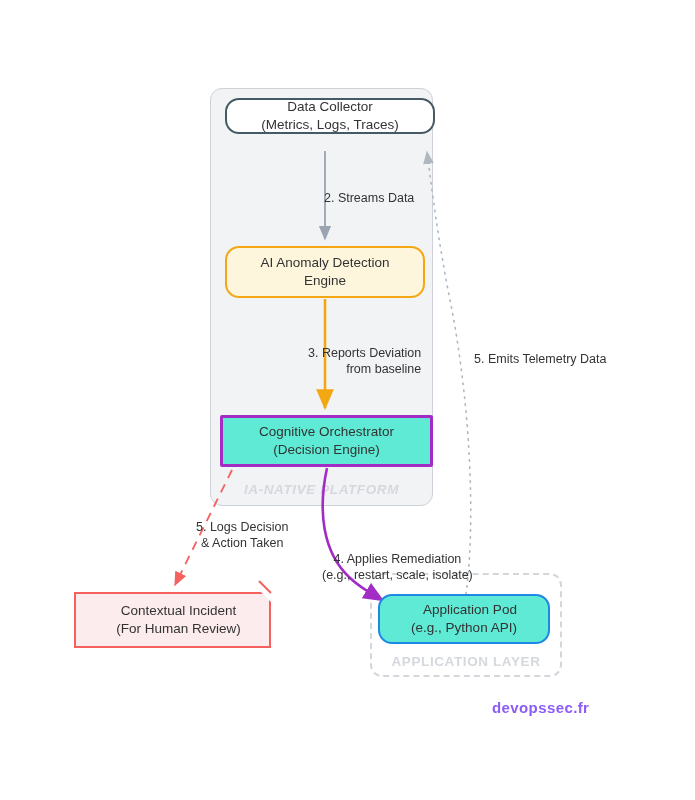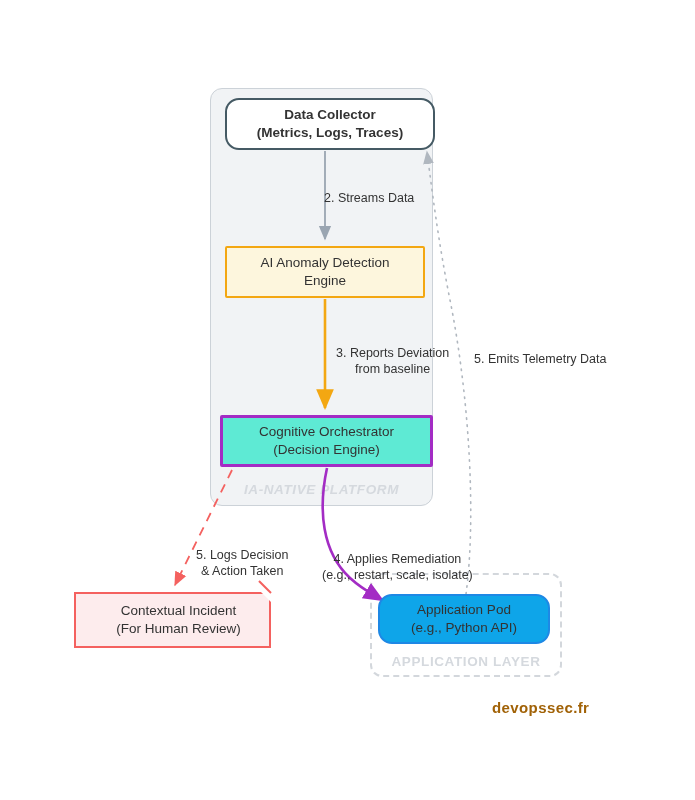--- a/index.html
+++ b/index.html
@@ -78,52 +78,52 @@
     font-size: 13.5px;
     line-height: 1.33;
     color: #333333;
   }
   .node .node-text { display: block; white-space: pre-line; }
 
   #node-data-collector {
     left: 225px;
     top: 98px;
     width: 210px;
-    height: 52px;
+    height: 36px;
     background: #ffffff;
     border: 2px solid #455a64;
     border-radius: 14px;
-    font-weight: bold;
   }
   #node-ai-engine {
     left: 225px;
     top: 246px;
     width: 200px;
     height: 52px;
     background: #fdf6dd;
     border: 2.5px solid #f3a712;
-    border-radius: 2px;
+    border-radius: 14px;
   }
   #node-orchestrator {
     left: 220px;
     top: 415px;
     width: 213px;
     height: 52px;
     background: #5eead4;
     border: 3px solid #a32cc4;
     border-radius: 2px;
   }
   #node-app-pod {
     left: 378px;
     top: 594px;
     width: 172px;
     height: 50px;
-    background: #0ea5e9;
+    background: #5eead4;
     border: 2.5px solid #1e88e5;
     border-radius: 14px;
+    text-align: right;
   }
 
   
   #node-incident {
     left: 74px;
     top: 592px;
     width: 197px;
     height: 56px;
   }
   #node-incident .note-body {
@@ -164,34 +164,34 @@
   
   .edge-label {
     position: absolute;
     font-size: 12.5px;
     line-height: 1.3;
     color: #333333;
     white-space: pre-line;
     user-select: none;
   }
   #label-streams   { left: 324px; top: 190px; text-align: center; }
-  #label-reports   { left: 336px; top: 345px; text-align: center; }
+  #label-reports   { left: 308px; top: 345px; text-align: right; }
   #label-telemetry { left: 474px; top: 351px; text-align: left; }
-  #label-logs      { left: 196px; top: 519px; text-align: center; margin-top: 28px; }
+  #label-logs      { left: 196px; top: 519px; text-align: center; }
   #label-remediation { left: 322px; top: 519px; text-align: center; margin-top: 32px; }
 
   
   #watermark {
     position: absolute;
     left: 492px;
     top: 699px;
     font-size: 15px;
     font-weight: bold;
     letter-spacing: 0.4px;
-    color: #a16207;
+    color: #8b5cf6;
     user-select: none;
   }
 </style>
 </head>
 <body>
 
 <div id="diagram-root">
 
   <div class="group-box" id="platform-group">
     <span class="group-label">IA-NATIVE PLATFORM</span>

